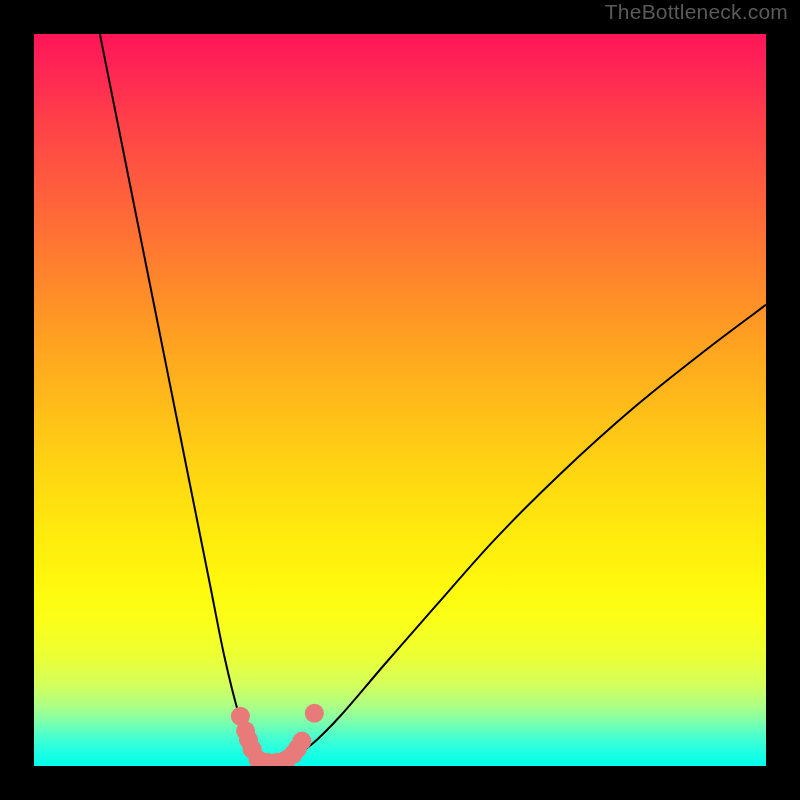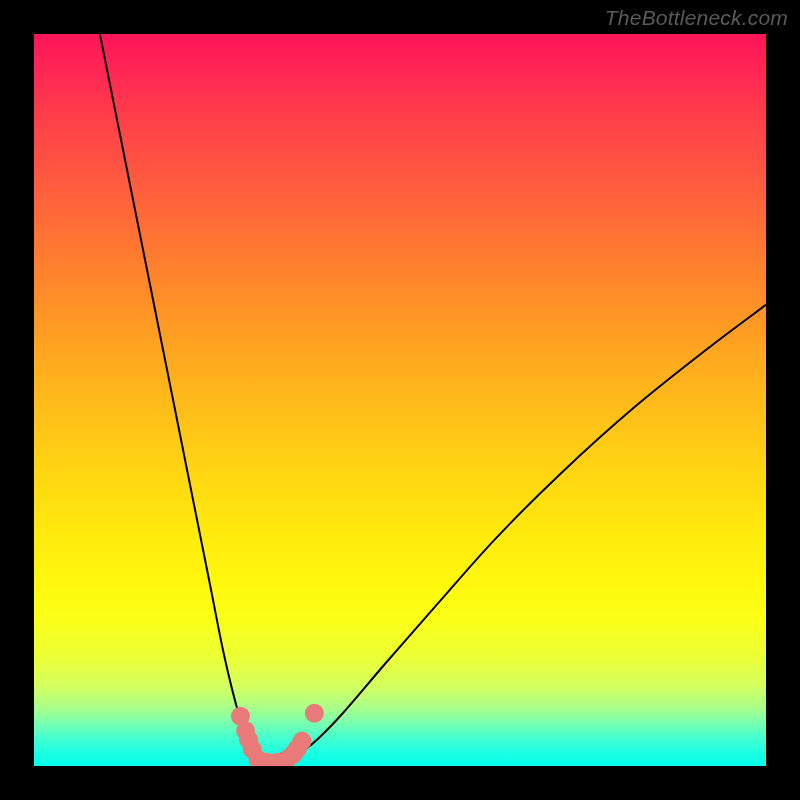--- a/index.html
+++ b/index.html
@@ -6,28 +6,27 @@
   body {
     width: 800px;
     height: 800px;
     background: #000;
     position: relative;
     overflow: hidden;
     font-family: Arial, sans-serif;
   }
   .watermark {
     position: absolute;
-    top: 6px;
+    top: 0;
     right: 12px;
     color: #5a5a5a;
     font-size: 21px;
     font-weight: 500;
     letter-spacing: 0.2px;
     z-index: 10;
-    font-style: italic;
   }
   .plot-area {
     position: absolute;
     left: 34px;
     top: 34px;
     width: 732px;
     height: 732px;
     overflow: hidden;
   }
   .gradient-bg {

